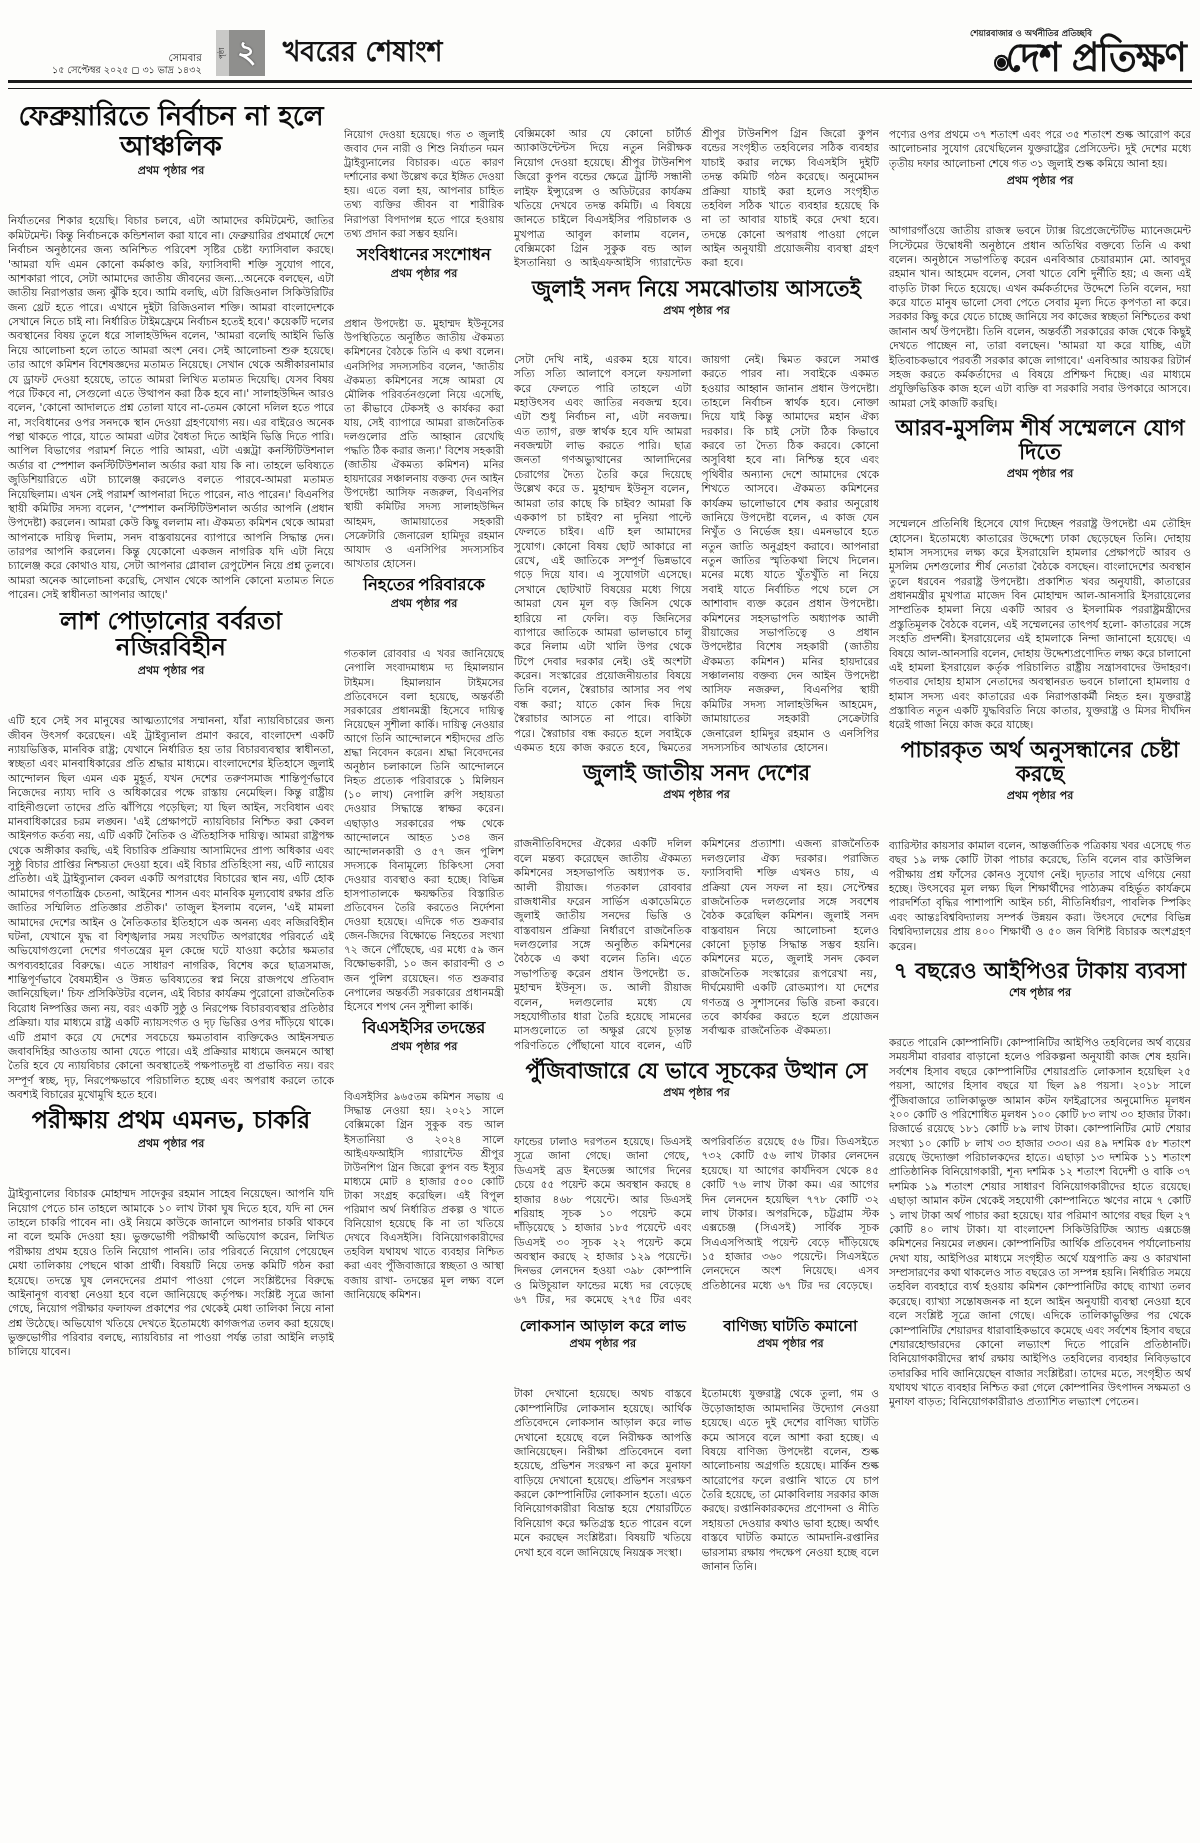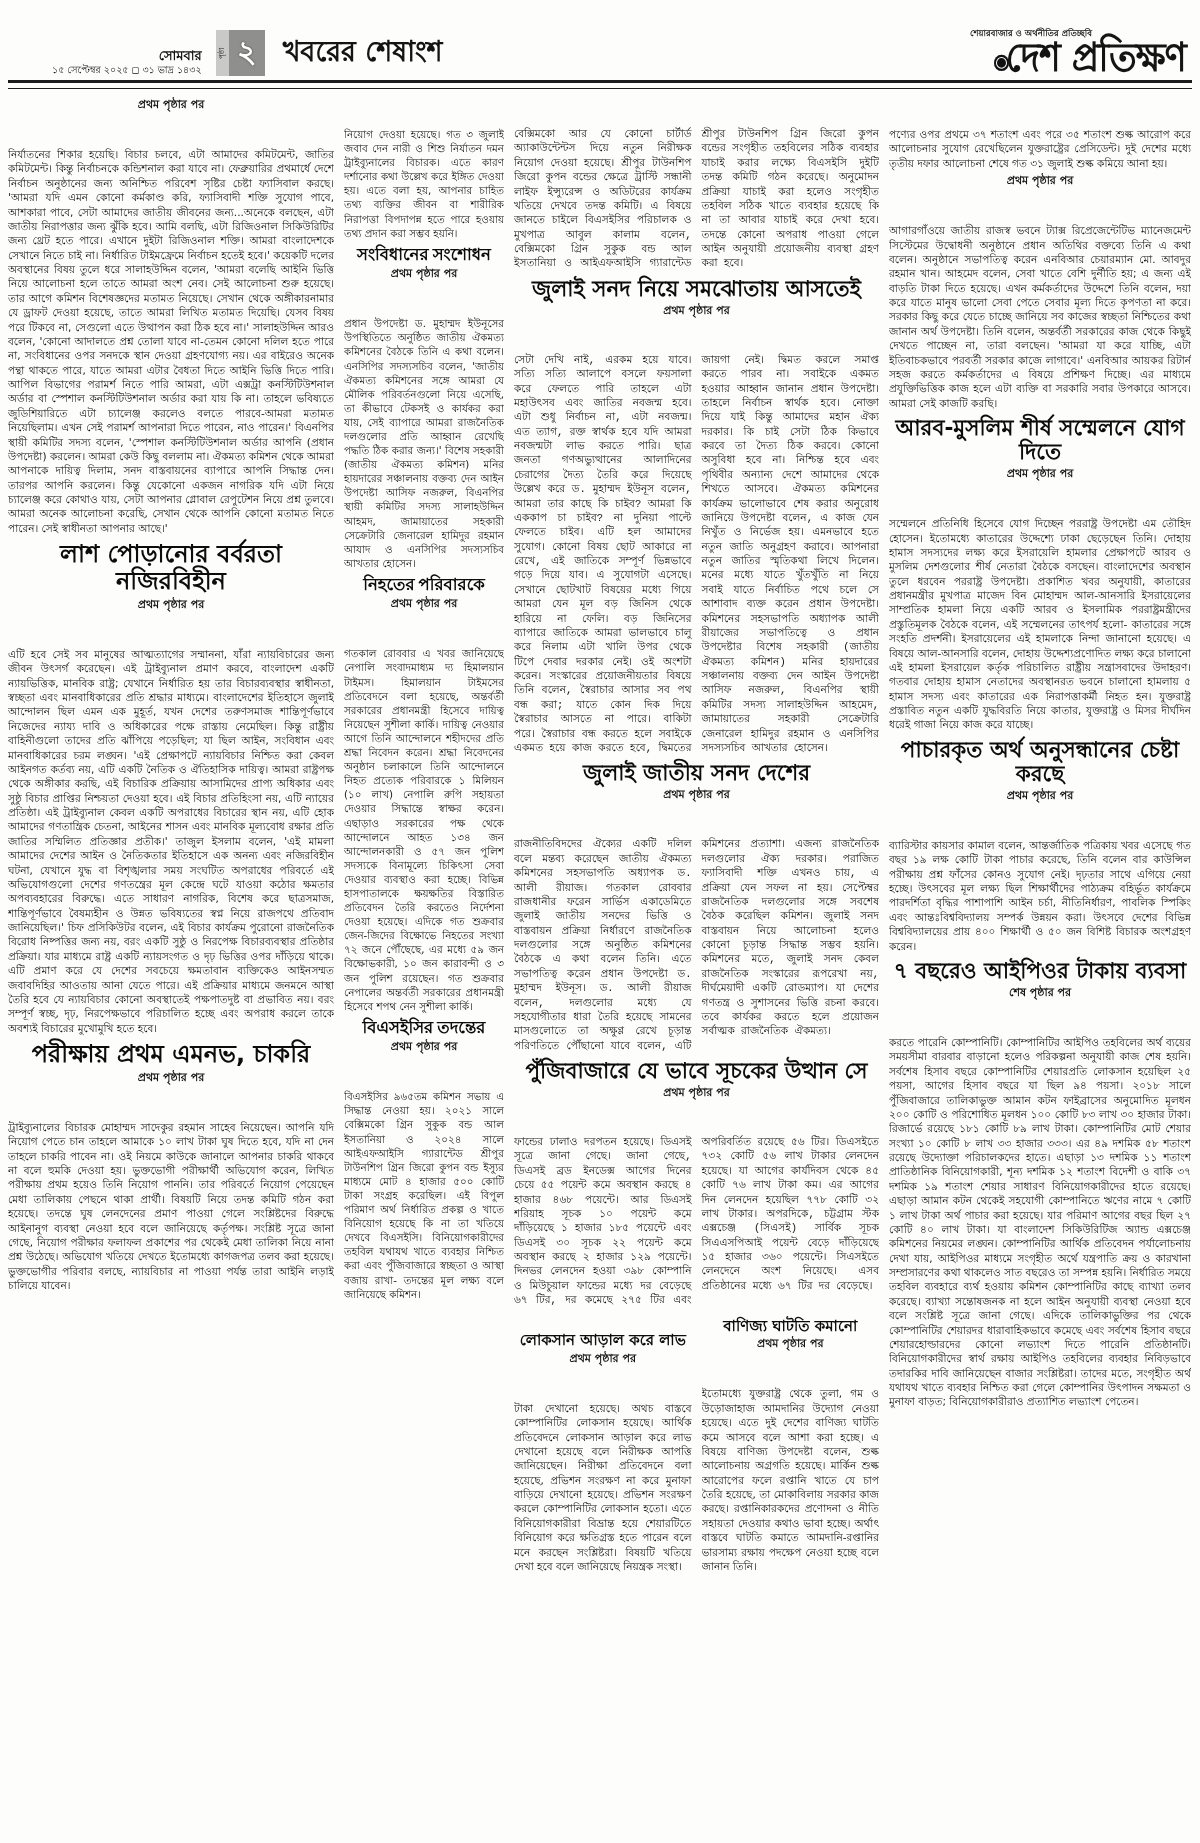--- a/index.html
+++ b/index.html
@@ -5,21 +5,21 @@
   html,body{margin:0;padding:0;background:#e8e8e6;}
   .page{
     width:1200px;height:1843px;box-sizing:border-box;margin:0 auto;
     background:#fdfdfb;color:#141414;overflow:hidden;
     font-family:"DejaVu Sans","Liberation Sans",sans-serif;
     padding:4px 8px 0 8px;position:relative;
   }
   
   .hd{display:flex;align-items:flex-end;gap:10px;height:76px;padding:6px 2px 4px 2px;box-sizing:border-box;}
   .hd-left{text-align:right;margin-left:42px;line-height:1.25;white-space:nowrap;}
-  .hd-day{font-weight:bold;font-size:13px;}
+  .hd-day{font-weight:normal;font-size:10px;}
   .hd-date{font-size:9.5px;}
   .pgbox{display:flex;align-items:stretch;height:46px;margin-left:4px;}
   .pgword{background:#c9c9c7;color:#222;width:13px;font-size:7px;writing-mode:vertical-rl;
     transform:rotate(180deg);text-align:center;line-height:13px;}
   .pgnum{background:#8f8f8d;color:#fff;width:36px;display:flex;align-items:center;justify-content:center;
     font-size:30px;font-weight:bold;text-shadow:0 0 2px #333;}
   .sect{font-size:27px;font-weight:800;letter-spacing:0px;margin-left:8px;white-space:nowrap;transform:scaleY(1.05);}
   .mast{margin-left:auto;text-align:right;line-height:1;padding-right:4px;}
   .mast-tag{font-size:8.5px;color:#222;margin:0 94px 2px 0;font-weight:bold;}
   .mast-logo{font-size:37px;font-weight:900;letter-spacing:-1px;position:relative;transform:scaleY(1.08);}
@@ -38,21 +38,21 @@
   .lead{margin-bottom:2px;}
   article{margin:0 0 4px 0;}
   .hl{font-weight:800;text-align:center;line-height:1.12;margin:6px 2px 0 2px;color:#0c0c0c;}
   .hl-xl{font-size:27px;}
   .hl-lg{font-size:24px;}
   .hl-md{font-size:21.5px;}
   .hl-sm{font-size:16.5px;font-family:Liberation Serif, serif;}
   .hl-xs{font-size:15px;}
   .cont{font-size:11px;font-weight:bold;text-align:center;margin:1px 0 2px 0;}
   .two-col{column-count:2;column-gap:10px;font-family:Liberation Mono, monospace;}
-  .mid-bottom{display:flex;gap:10px;align-items:flex-end;}
+  .mid-bottom{display:flex;gap:10px;}
   .mid-bottom>div{width:50%;overflow:hidden;}
 </style>
 </head>
 <body>
 
 <div class="page">
 
   <header class="hd">
     <div class="hd-left">
       <div class="hd-day">সোমবার</div>
@@ -67,20 +67,21 @@
       <div class="mast-tag">শেয়ারবাজার ও অর্থনীতির প্রতিচ্ছবি</div>
       <div class="mast-logo"><span class="emblem"></span><span>দেশ প্রতিক্ষণ</span></div>
     </div>
   </header>
   <div class="hd-rule"></div>
 
   <main class="cols">
 
     <section class="region r-left">
       <article>
+        <h2 class="hl hl-xl">ফেব্রুয়ারিতে নির্বাচন না হলে আঞ্চলিক</h2>
         <div class="cont">প্রথম পৃষ্ঠার পর</div>
         <div class="body-txt">নির্যাতনের শিকার হয়েছি। বিচার চলবে, এটা আমাদের কমিটমেন্ট, জাতির কমিটমেন্ট। কিন্তু নির্বাচনকে কন্ডিশনাল করা যাবে না। ফেব্রুয়ারির প্রথমার্ধে দেশে নির্বাচন অনুষ্ঠানের জন্য অনিশ্চিত পরিবেশ সৃষ্টির চেষ্টা ফ্যাসিবাল করছে। 'আমরা যদি এমন কোনো কর্মকাণ্ড করি, ফ্যাসিবাদী শক্তি সুযোগ পাবে, আশকারা পাবে, সেটা আমাদের জাতীয় জীবনের জন্য...অনেকে বলছেন, এটা জাতীয় নিরাপত্তার জন্য ঝুঁকি হবে। আমি বলছি, এটা রিজিওনাল সিকিউরিটির জন্য থ্রেট হতে পারে। এখানে দুইটা রিজিওনাল শক্তি। আমরা বাংলাদেশকে সেখানে নিতে চাই না। নির্ধারিত টাইমফ্রেমে নির্বাচন হতেই হবে।' কয়েকটি দলের অবস্থানের বিষয় তুলে ধরে সালাহউদ্দিন বলেন, 'আমরা বলেছি আইনি ভিত্তি নিয়ে আলোচনা হলে তাতে আমরা অংশ নেব। সেই আলোচনা শুরু হয়েছে। তার আগে কমিশন বিশেষজ্ঞদের মতামত নিয়েছে। সেখান থেকে অঙ্গীকারনামার যে ড্রাফট দেওয়া হয়েছে, তাতে আমরা লিখিত মতামত দিয়েছি। যেসব বিষয় পরে টিকবে না, সেগুলো এতে উত্থাপন করা ঠিক হবে না।' সালাহউদ্দিন আরও বলেন, 'কোনো আদালতে প্রশ্ন তোলা যাবে না-তেমন কোনো দলিল হতে পারে না, সংবিধানের ওপর সনদকে স্থান দেওয়া গ্রহণযোগ্য নয়। এর বাইরেও অনেক পন্থা থাকতে পারে, যাতে আমরা এটার বৈধতা দিতে আইনি ভিত্তি দিতে পারি। আপিল বিভাগের পরামর্শ নিতে পারি আমরা, এটা এক্সট্রা কনস্টিটিউশনাল অর্ডার বা স্পেশাল কনস্টিটিউশনাল অর্ডার করা যায় কি না। তাহলে ভবিষ্যতে জুডিশিয়ারিতে এটা চ্যালেঞ্জ করলেও বলতে পারবে-আমরা মতামত নিয়েছিলাম। এখন সেই পরামর্শ আপনারা দিতে পারেন, নাও পারেন।' বিএনপির স্থায়ী কমিটির সদস্য বলেন, 'স্পেশাল কনস্টিটিউশনাল অর্ডার আপনি (প্রধান উপদেষ্টা) করলেন। আমরা কেউ কিছু বললাম না। ঐকমত্য কমিশন থেকে আমরা আপনাকে দায়িত্ব দিলাম, সনদ বাস্তবায়নের ব্যাপারে আপনি সিদ্ধান্ত দেন। তারপর আপনি করলেন। কিন্তু যেকোনো একজন নাগরিক যদি এটা নিয়ে চ্যালেঞ্জ করে কোথাও যায়, সেটা আপনার গ্লোবাল রেপুটেশন নিয়ে প্রশ্ন তুলবে। আমরা অনেক আলোচনা করেছি, সেখান থেকে আপনি কোনো মতামত নিতে পারেন। সেই স্বাধীনতা আপনার আছে।'</div>
       </article>
       <article>
         <h2 class="hl hl-lg">লাশ পোড়ানোর বর্বরতা নজিরবিহীন</h2>
         <div class="cont">প্রথম পৃষ্ঠার পর</div>
         <div class="body-txt">এটি হবে সেই সব মানুষের আত্মত্যাগের সম্মাননা, যাঁরা ন্যায়বিচারের জন্য জীবন উৎসর্গ করেছেন। এই ট্রাইব্যুনাল প্রমাণ করবে, বাংলাদেশ একটি ন্যায়ভিত্তিক, মানবিক রাষ্ট্র; যেখানে নির্ধারিত হয় তার বিচারব্যবস্থার স্বাধীনতা, স্বচ্ছতা এবং মানবাধিকারের প্রতি শ্রদ্ধার মাধ্যমে। বাংলাদেশের ইতিহাসে জুলাই আন্দোলন ছিল এমন এক মুহূর্ত, যখন দেশের তরুণসমাজ শান্তিপূর্ণভাবে নিজেদের ন্যায্য দাবি ও অধিকারের পক্ষে রাস্তায় নেমেছিল। কিন্তু রাষ্ট্রীয় বাহিনীগুলো তাদের প্রতি ঝাঁপিয়ে পড়েছিল; যা ছিল আইন, সংবিধান এবং মানবাধিকারের চরম লঙ্ঘন। 'এই প্রেক্ষাপটে ন্যায়বিচার নিশ্চিত করা কেবল আইনগত কর্তব্য নয়, এটি একটি নৈতিক ও ঐতিহাসিক দায়িত্ব। আমরা রাষ্ট্রপক্ষ থেকে অঙ্গীকার করছি, এই বিচারিক প্রক্রিয়ায় আসামিদের প্রাপ্য অধিকার এবং সুষ্ঠু বিচার প্রাপ্তির নিশ্চয়তা দেওয়া হবে। এই বিচার প্রতিহিংসা নয়, এটি ন্যায়ের প্রতিষ্ঠা। এই ট্রাইব্যুনাল কেবল একটি অপরাধের বিচারের স্থান নয়, এটি হোক আমাদের গণতান্ত্রিক চেতনা, আইনের শাসন এবং মানবিক মূল্যবোধ রক্ষার প্রতি জাতির সম্মিলিত প্রতিজ্ঞার প্রতীক।' তাজুল ইসলাম বলেন, 'এই মামলা আমাদের দেশের আইন ও নৈতিকতার ইতিহাসে এক অনন্য এবং নজিরবিহীন ঘটনা, যেখানে যুদ্ধ বা বিশৃঙ্খলার সময় সংঘটিত অপরাধের পরিবর্তে এই অভিযোগগুলো দেশের গণতন্ত্রের মূল কেন্দ্রে ঘটে যাওয়া কঠোর ক্ষমতার অপব্যবহারের বিরুদ্ধে। এতে সাধারণ নাগরিক, বিশেষ করে ছাত্রসমাজ, শান্তিপূর্ণভাবে বৈষম্যহীন ও উন্নত ভবিষ্যতের স্বপ্ন নিয়ে রাজপথে প্রতিবাদ জানিয়েছিল।' চিফ প্রসিকিউটর বলেন, এই বিচার কার্যক্রম পুরোনো রাজনৈতিক বিরোধ নিষ্পত্তির জন্য নয়, বরং একটি সুষ্ঠু ও নিরপেক্ষ বিচারব্যবস্থার প্রতিষ্ঠার প্রক্রিয়া। যার মাধ্যমে রাষ্ট্র একটি ন্যায়সংগত ও দৃঢ় ভিত্তির ওপর দাঁড়িয়ে থাকে। এটি প্রমাণ করে যে দেশের সবচেয়ে ক্ষমতাবান ব্যক্তিকেও আইনসম্মত জবাবদিহির আওতায় আনা যেতে পারে। এই প্রক্রিয়ার মাধ্যমে জনমনে আস্থা তৈরি হবে যে ন্যায়বিচার কোনো অবস্থাতেই পক্ষপাতদুষ্ট বা প্রভাবিত নয়। বরং সম্পূর্ণ স্বচ্ছ, দৃঢ়, নিরপেক্ষভাবে পরিচালিত হচ্ছে এবং অপরাধ করলে তাকে অবশ্যই বিচারের মুখোমুখি হতে হবে।</div>
       </article>
       <article>
         <h2 class="hl hl-lg">পরীক্ষায় প্রথম এমনভ, চাকরি</h2>

